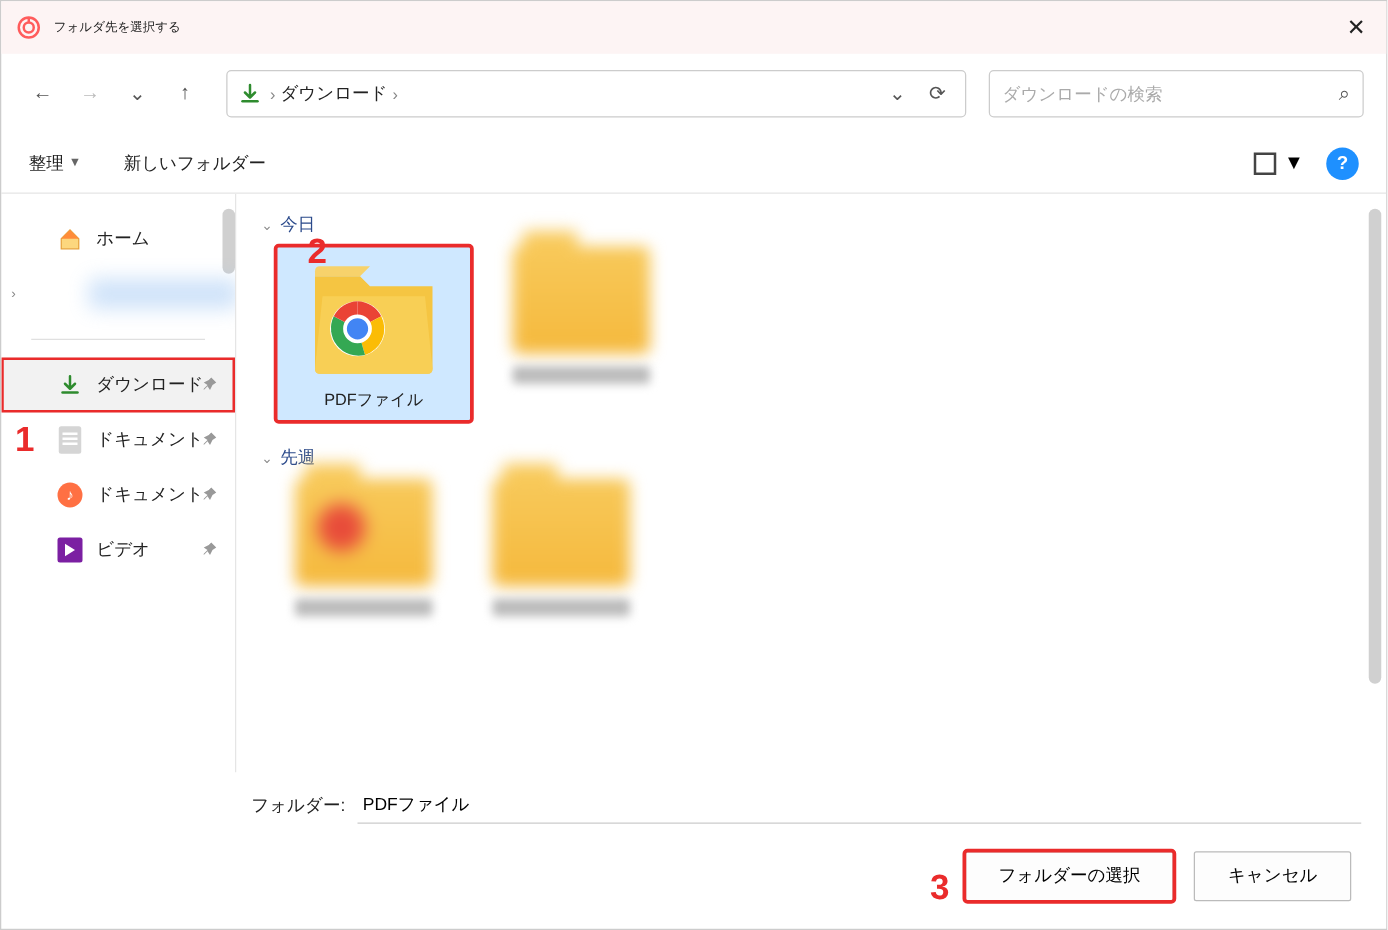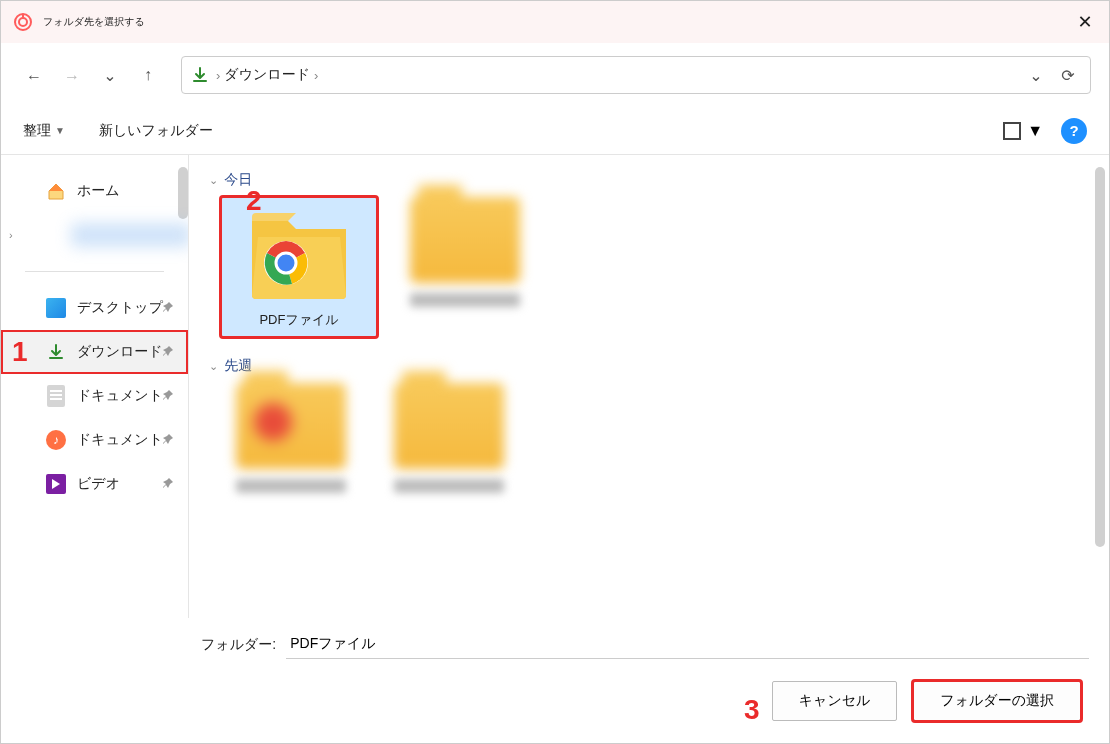--- a/index.html
+++ b/index.html
@@ -143,20 +143,24 @@
       <span class="addr-sep">›</span>
       <span class="addr-spacer"></span>
       <div class="addr-btn">
           <span>⌄</span>
         </div>
       <div class="addr-btn">
           <span>⟳</span>
         </div>
     </div>
 
+    <div class="searchbox">
+      <input type="text" placeholder="ダウンロードの検索" style="">
+      <span class="search-icon">⌕</span>
+    </div>
   </div>
 
   <div class="toolbar">
     <div class="toolbar-left">
       <div class="toolbar-item">
         <span>整理</span>
         <span class="caret">▼</span>
       </div>
       <div class="toolbar-item">
         <span>新しいフォルダー</span>
@@ -188,31 +192,20 @@
         <span>ホーム</span>
       </div>
 
       <div class="sb-item has-icon" style="position:relative;">
         <span class="sb-expand">›</span>
         <span class="sb-blur"></span>
       </div>
 
       <div class="sb-divider"></div>
 
-      <div class="sb-item has-icon">
-        <span class="sb-icon">
-            <span class="ico-desktop"></span>
-          </span>
-        <span>デスクトップ</span>
-        <span class="sb-pin">
-          <svg width="12" height="12" viewBox="0 0 12 12">
-              <path d="M7 1 L11 5 L8 7 L6 11 L4 8 L1 11 L1 10 L4 7 L1 5 L5 3 Z" fill="#999"></path>
-            </svg>
-        </span>
-      </div>
 
       <div class="sb-item has-icon selected">
         <span class="sb-icon">
           <svg class="ico-download" width="18" height="18" viewBox="0 0 18 18">
               <path d="M9 2 L9 11 M5 8 L9 12 L13 8" stroke="#2e8b2e" stroke-width="2" fill="none" stroke-linecap="round" stroke-linejoin="round"></path>
               <path d="M3 15 L15 15" stroke="#2e8b2e" stroke-width="2" stroke-linecap="round"></path>
             </svg>
         </span>
         <span>ダウンロード</span>
         <span class="sb-pin">
@@ -309,22 +302,22 @@
       </div>
     </div>
   </div>
 
   <div class="footer">
     <div class="folder-row">
       <span class="folder-row-label">フォルダー:</span>
       <input class="folder-input" type="text" value="PDFファイル" style="">
     </div>
     <div class="button-row">
+      <button class="btn primary-annot">フォルダーの選択</button>
       <button class="btn">キャンセル</button>
-      <button class="btn primary-annot">フォルダーの選択</button>
     </div>
   </div>
 
   <div class="annot-red annot-1">1</div>
   <div class="annot-red annot-2">2</div>
   <div class="annot-red annot-3">3</div>
 
 </div>
 
 </body></html>

